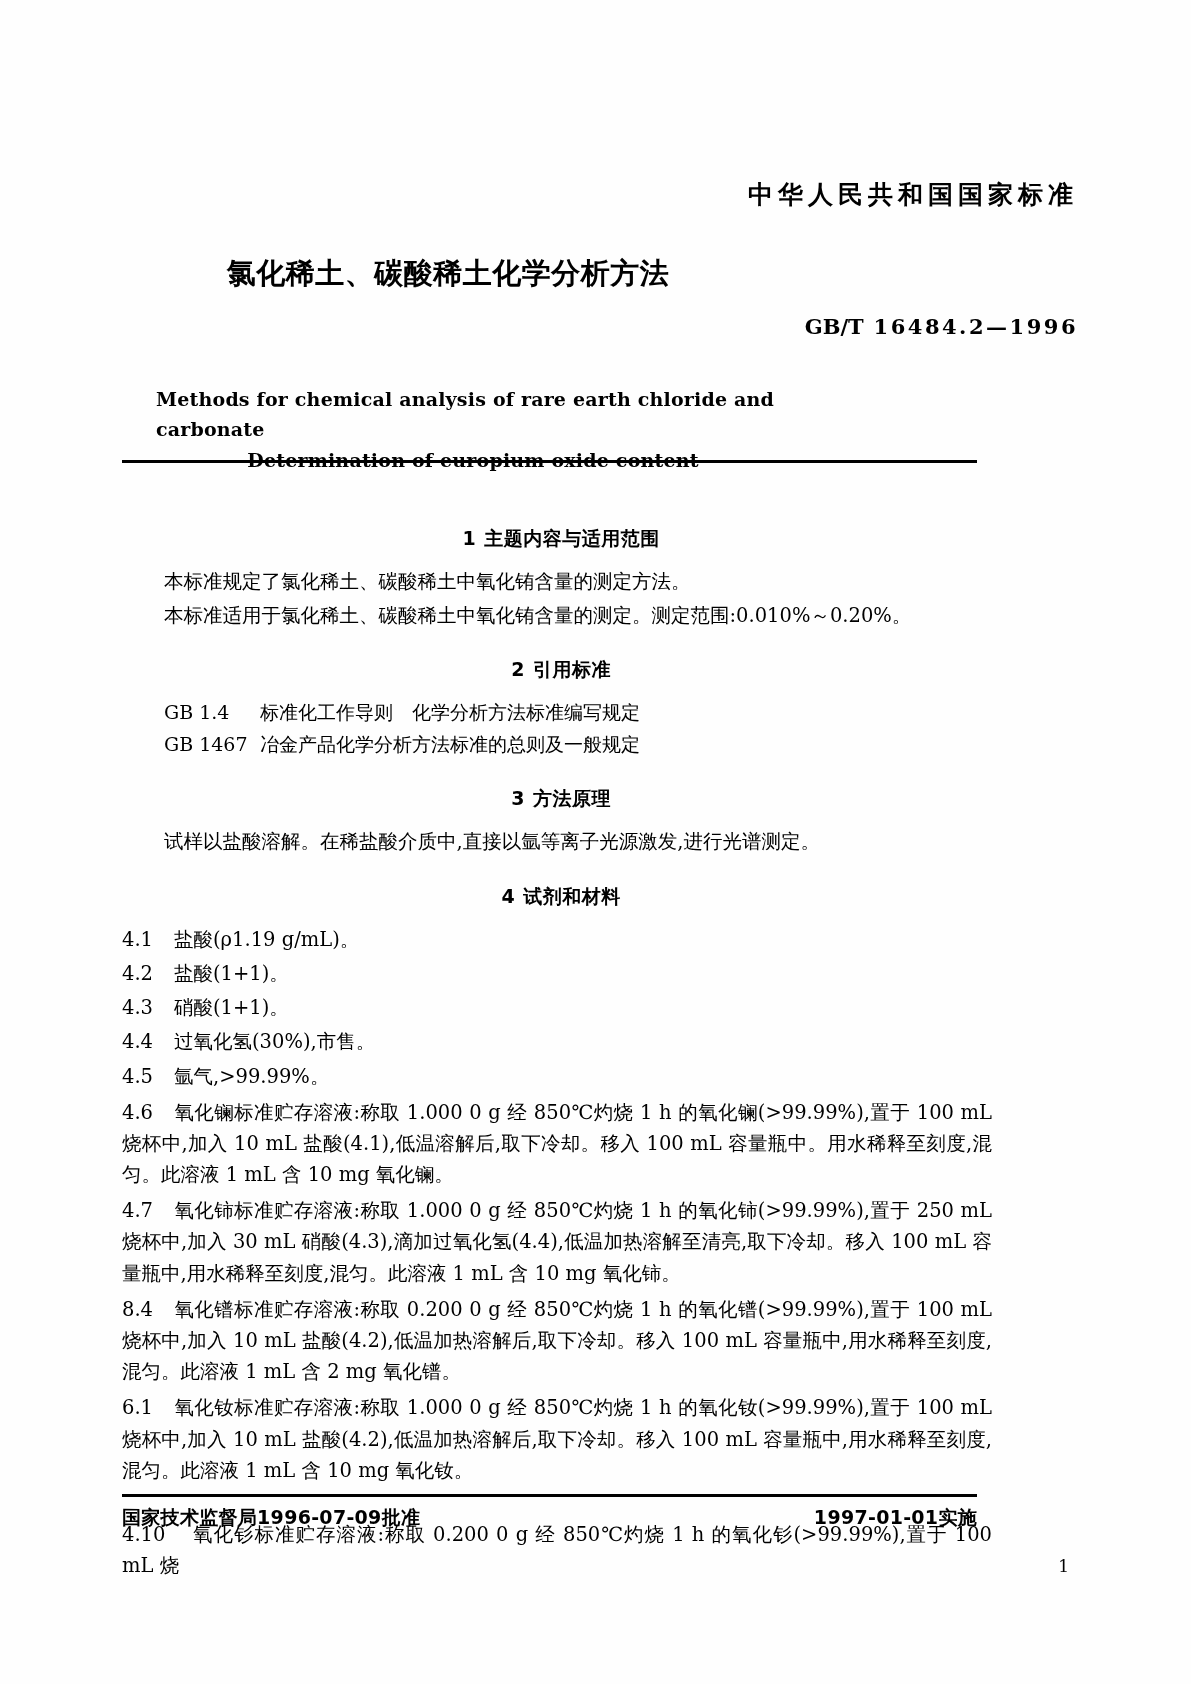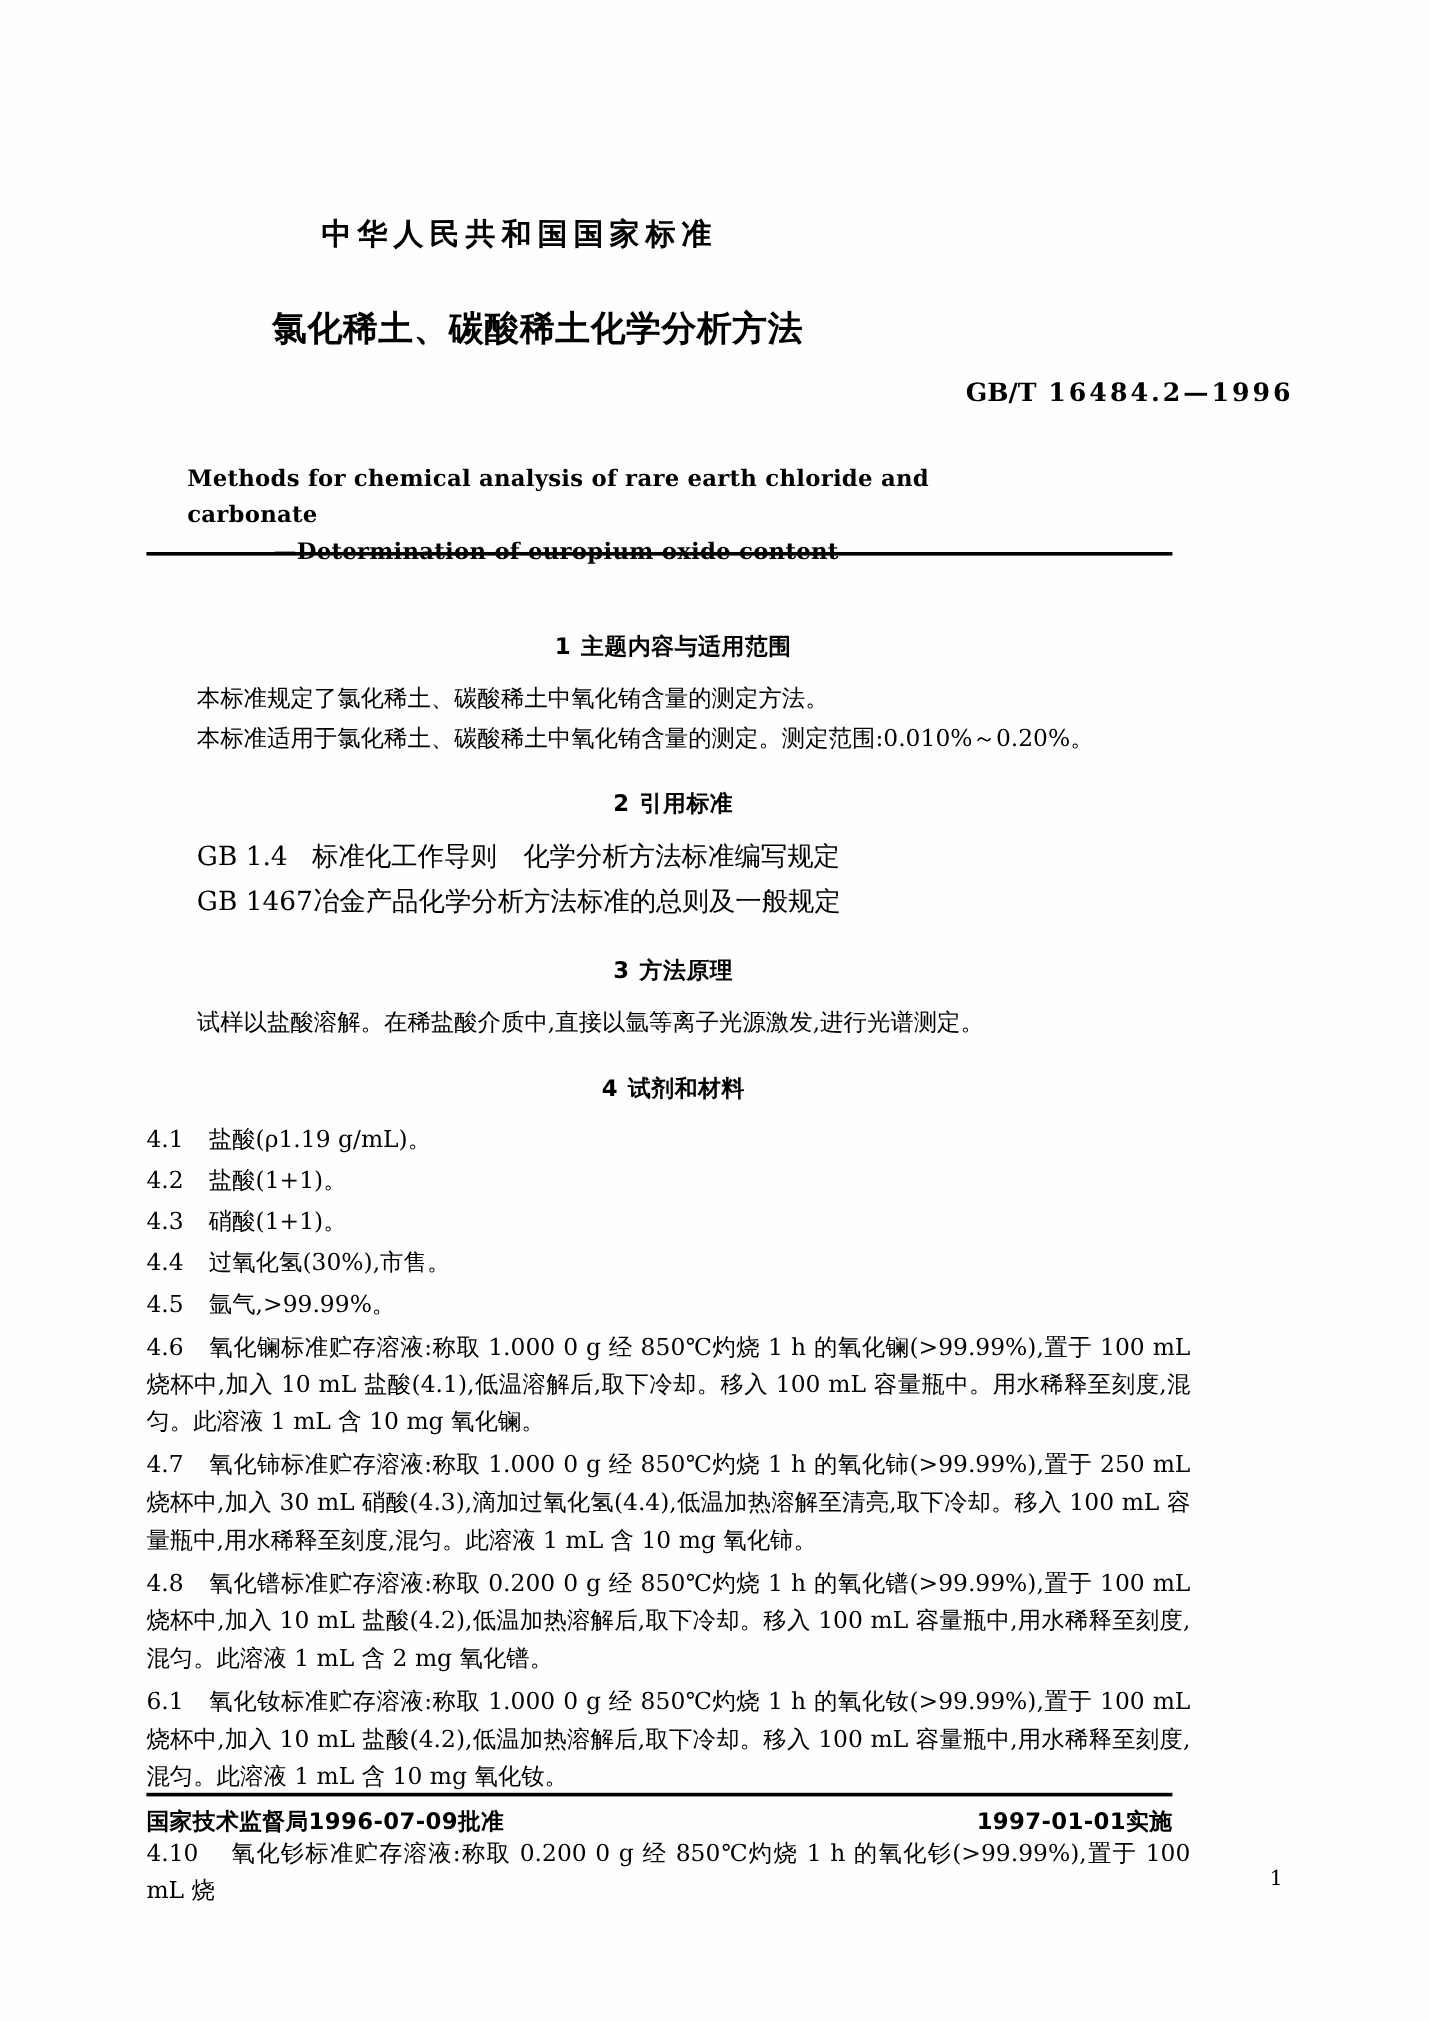--- a/index.html
+++ b/index.html
@@ -32,20 +32,21 @@
     width: 960px;
   }
 
   .national-standard {
     font-family: "DejaVu Sans", "Liberation Sans", sans-serif;
     font-weight: bold;
     font-size: 25px;
     letter-spacing: 5px;
     margin-left: 150px;
     line-height: 1.2;
+    text-align: right;
   }
 
   .title-row {
     position: relative;
     margin-top: 42px;
     height: 110px;
   }
   .title-cn {
     font-family: "DejaVu Sans", "Liberation Sans", sans-serif;
     font-weight: bold;
@@ -113,21 +114,21 @@
   .para {
     font-size: 19.5px;
     line-height: 1.62;
     text-align: justify;
     margin-bottom: 2px;
     letter-spacing: 0px;
   }
   .para.indent { text-indent: 42px; }
 
   .ref-line {
-    font-size: 22px;
+    font-size: 19px;
     line-height: 1.66;
     margin-left: 42px;
   }
   .ref-line .refcode { display: inline-block; min-width: 96px; }
 
   .item {
     font-size: 19.5px;
     line-height: 1.60;
     text-align: justify;
     margin-top: 5px;
@@ -241,21 +242,21 @@
     <div class="item reagent-simple">
       <span class="inum">4.5</span><span class="item-body">氩气,&gt;99.99%。</span>
     </div>
     <div class="item">
       <span class="inum">4.6</span><span class="item-body">氧化镧标准贮存溶液:称取 1.000 0 g 经 850℃灼烧 1 h 的氧化镧(&gt;99.99%),置于 100 mL 烧杯中,加入 10 mL 盐酸(4.1),低温溶解后,取下冷却。移入 100 mL 容量瓶中。用水稀释至刻度,混匀。此溶液 1 mL 含 10 mg 氧化镧。</span>
     </div>
     <div class="item">
       <span class="inum">4.7</span><span class="item-body">氧化铈标准贮存溶液:称取 1.000 0 g 经 850℃灼烧 1 h 的氧化铈(&gt;99.99%),置于 250 mL 烧杯中,加入 30 mL 硝酸(4.3),滴加过氧化氢(4.4),低温加热溶解至清亮,取下冷却。移入 100 mL 容量瓶中,用水稀释至刻度,混匀。此溶液 1 mL 含 10 mg 氧化铈。</span>
     </div>
     <div class="item">
-      <span class="inum">4.8</span><span class="item-body">氧化镨标准贮存溶液:称取 0.200 0 g 经 850℃灼烧 1 h 的氧化镨(&gt;99.99%),置于 100 mL 烧杯中,加入 10 mL 盐酸(4.2),低温加热溶解后,取下冷却。移入 100 mL 容量瓶中,用水稀释至刻度,混匀。此溶液 1 mL 含 2 mg 氧化镨。</span>
+      <span class="inum">8.4</span><span class="item-body">氧化镨标准贮存溶液:称取 0.200 0 g 经 850℃灼烧 1 h 的氧化镨(&gt;99.99%),置于 100 mL 烧杯中,加入 10 mL 盐酸(4.2),低温加热溶解后,取下冷却。移入 100 mL 容量瓶中,用水稀释至刻度,混匀。此溶液 1 mL 含 2 mg 氧化镨。</span>
     </div>
     <div class="item">
       <span class="inum">6.1</span><span class="item-body">氧化钕标准贮存溶液:称取 1.000 0 g 经 850℃灼烧 1 h 的氧化钕(&gt;99.99%),置于 100 mL 烧杯中,加入 10 mL 盐酸(4.2),低温加热溶解后,取下冷却。移入 100 mL 容量瓶中,用水稀释至刻度,混匀。此溶液 1 mL 含 10 mg 氧化钕。</span>
     </div>
     <div class="item">
       <span class="inum wide">4.10</span><span class="item-body">氧化钐标准贮存溶液:称取 0.200 0 g 经 850℃灼烧 1 h 的氧化钐(&gt;99.99%),置于 100 mL 烧</span>
     </div>
 
   </div>
 

